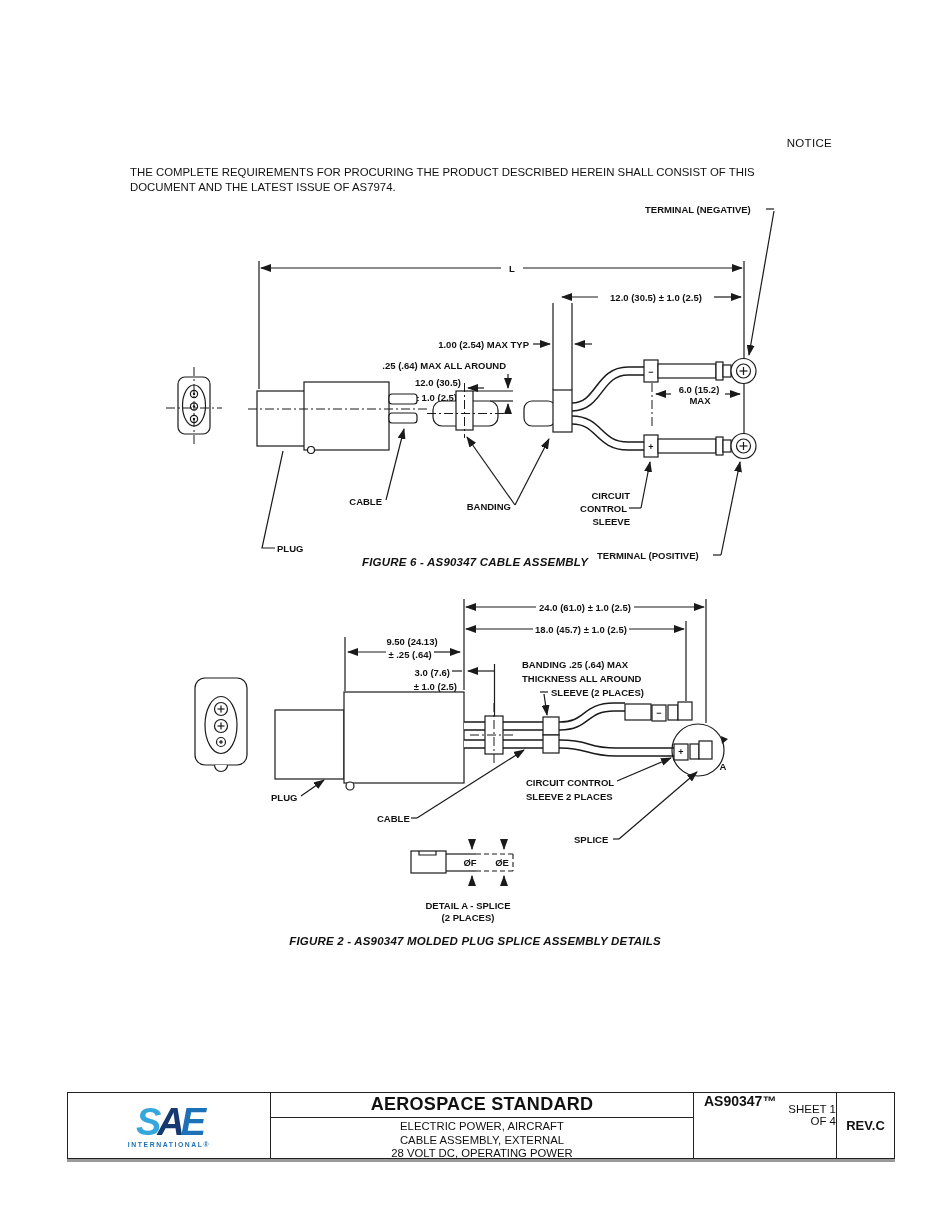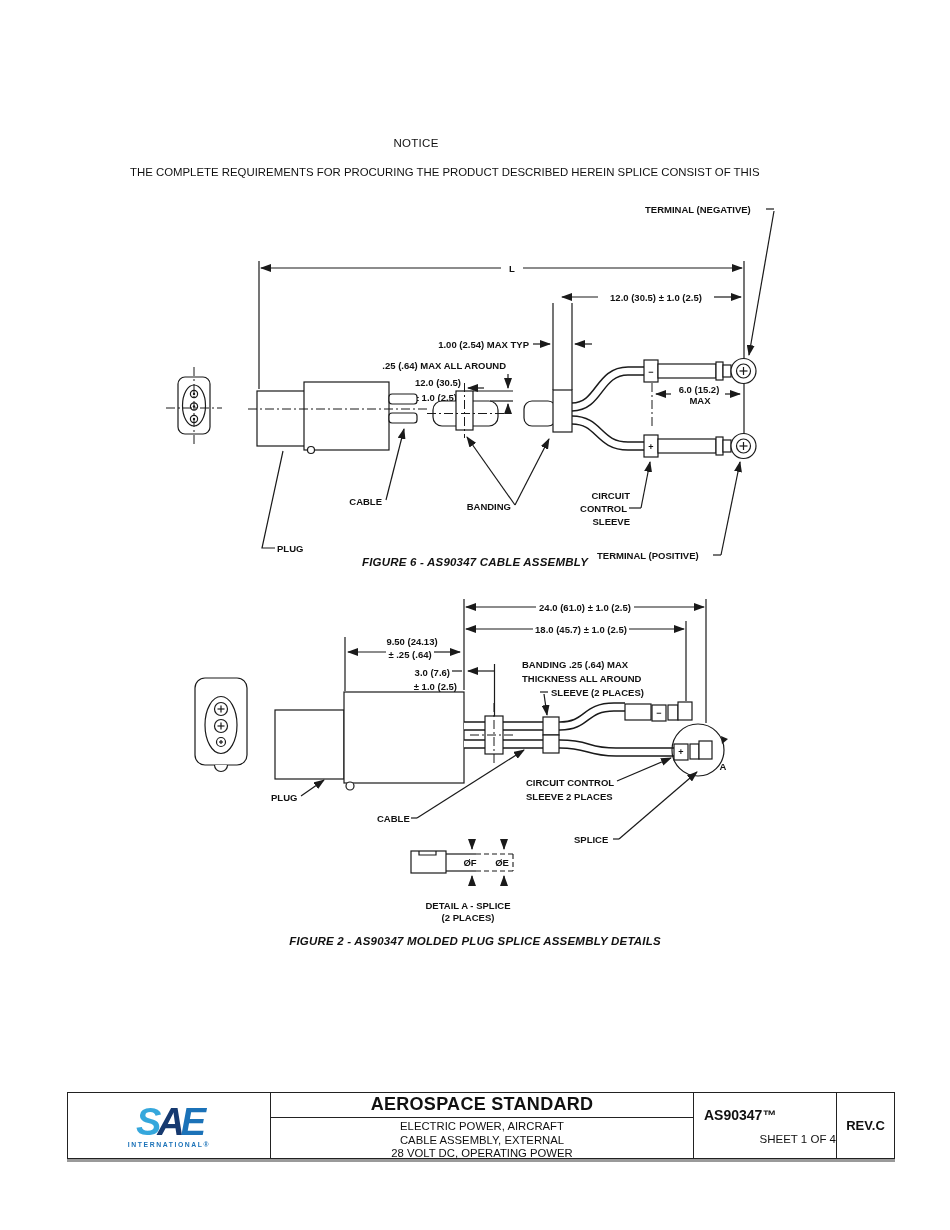--- a/index.html
+++ b/index.html
@@ -1,18 +1,18 @@
 <!DOCTYPE html>
 <html><head>
 <meta charset="utf-8">
 <style>
   html,body{margin:0;padding:0;background:#fff;}
   .page{position:relative;width:950px;height:1230px;background:#fff;overflow:hidden;
         font-family:"Liberation Sans",sans-serif;color:#111;}
-  .notice-title{position:absolute;top:137px;left:0;width:832px;text-align:center;
+  .notice-title{position:absolute;top:137px;left:0;width:832px;text-align:right;
         font-size:11.5px;letter-spacing:.3px;}
   .notice-body{position:absolute;left:130px;top:165px;width:700px;font-size:11.4px;line-height:15px;}
   .fig-caption{position:absolute;left:0;width:950px;text-align:center;
         font-size:11.5px;font-weight:bold;font-style:italic;letter-spacing:.2px;}
   #cap1{top:556px;}
   #cap2{top:935px;}
   svg text{font-family:"Liberation Sans",sans-serif;font-weight:bold;fill:#111;}
   .dl{font-size:9.5px;}
   .sym{font-size:9px;}
   .ln{stroke:#1a1a1a;stroke-width:1.2;fill:none;}
@@ -21,21 +21,21 @@
   .hid{stroke:#1a1a1a;stroke-width:1.1;fill:none;stroke-dasharray:5 3;}
   .tubeO{fill:none;stroke:#1a1a1a;stroke-width:9.5;}
   .tubeI{fill:none;stroke:#fff;stroke-width:6.5;}
   
   .footer{position:absolute;left:67px;top:1092px;width:826px;height:65px;
         border:1.6px solid #222;display:flex;box-shadow:0 3px 0 #9a9a9a;}
   .fcell{border-right:1.6px solid #222;box-sizing:border-box;}
   .fcell:last-child{border-right:none;}
   .cell-logo{width:203px;display:flex;align-items:center;justify-content:center;}
   .cell-title{width:423px;display:flex;flex-direction:column;align-items:stretch;}
-  .cell-doc{width:143px;display:flex;flex-direction:column;justify-content:center;padding-left:10px;}
+  .cell-doc{width:143px;display:flex;justify-content:center;padding-left:10px;}
   .cell-rev{flex:1;display:flex;flex-direction:row;align-items:center;justify-content:center;}
   .as-title{font-size:18px;font-weight:bold;text-align:center;letter-spacing:.3px;
         padding:1px 0 2px 0;border-bottom:1.6px solid #222;}
   .as-sub{font-size:11.3px;text-align:center;line-height:13.5px;padding-top:2px;}
   .doc-num{font-size:14px;font-weight:bold;}
   .doc-sheet{font-size:11.5px;margin-top:10px;text-align:right;}
   .rev-l,.rev-v{font-size:13px;font-weight:bold;line-height:15px;}
   .sae-logo{display:flex;flex-direction:column;align-items:center;line-height:1;}
   .sae-word{font-weight:bold;font-style:italic;font-size:38px;letter-spacing:-4px;display:flex;}
   .sae-s{color:#35A7DC;}
@@ -43,21 +43,22 @@
   .sae-e{color:#1B72B8;}
   .sae-intl{color:#1B72B8;font-weight:bold;font-size:6.8px;letter-spacing:1.6px;margin-top:1px;}
 </style>
 </head>
 <body>
 
 <div class="page">
 
   <div class="notice-title">NOTICE</div>
   <div class="notice-body">
-    <div>THE COMPLETE REQUIREMENTS FOR PROCURING THE PRODUCT DESCRIBED HEREIN SPLICE CONSIST OF THIS</div>
+    <div>THE COMPLETE REQUIREMENTS FOR PROCURING THE PRODUCT DESCRIBED HEREIN SHALL CONSIST OF THIS</div>
+    <div>DOCUMENT AND THE LATEST ISSUE OF AS7974.</div>
   </div>
 
   <svg width="950" height="1230" viewBox="0 0 950 1230" style="position:absolute;left:0;top:0;">
     <defs>
       <marker id="ar" markerWidth="12" markerHeight="8" refX="10" refY="4" orient="auto" markerUnits="userSpaceOnUse">
         <path d="M0,0 L11,4 L0,8 z" fill="#1a1a1a"></path>
       </marker>
     </defs>
 
     <g>

